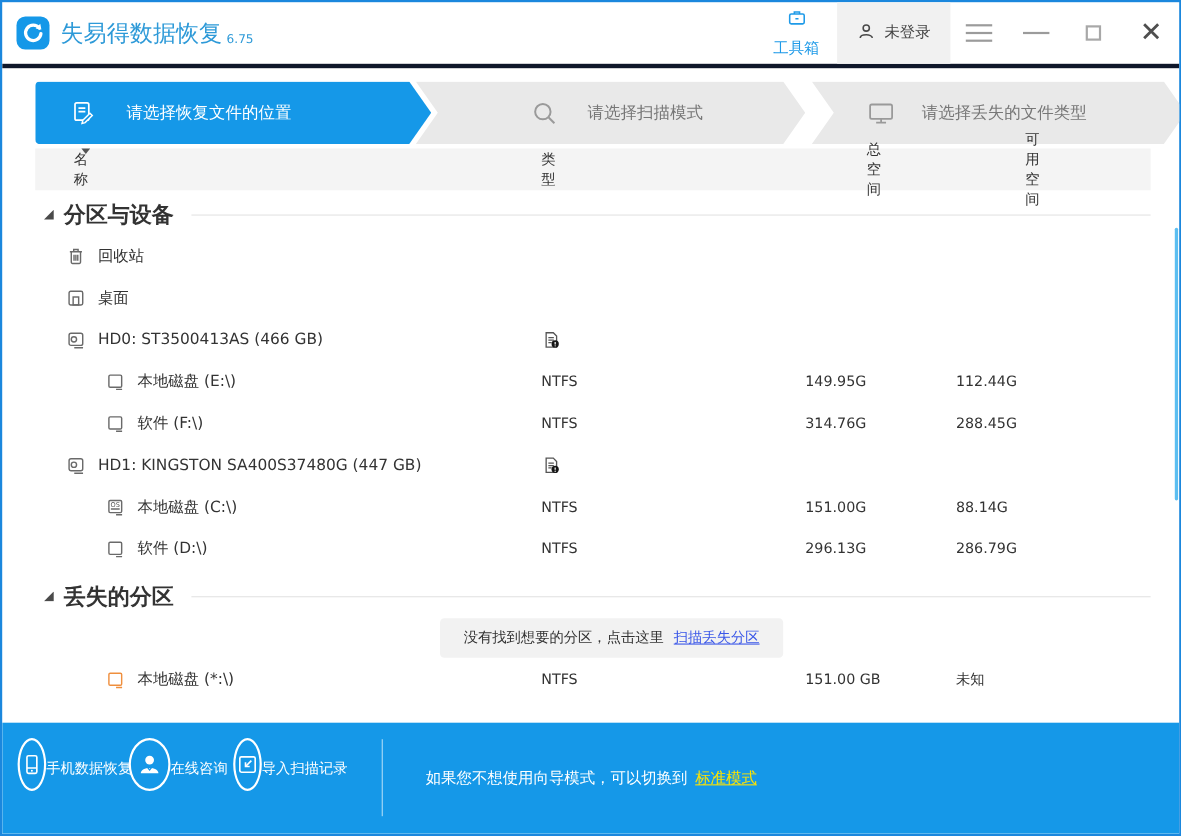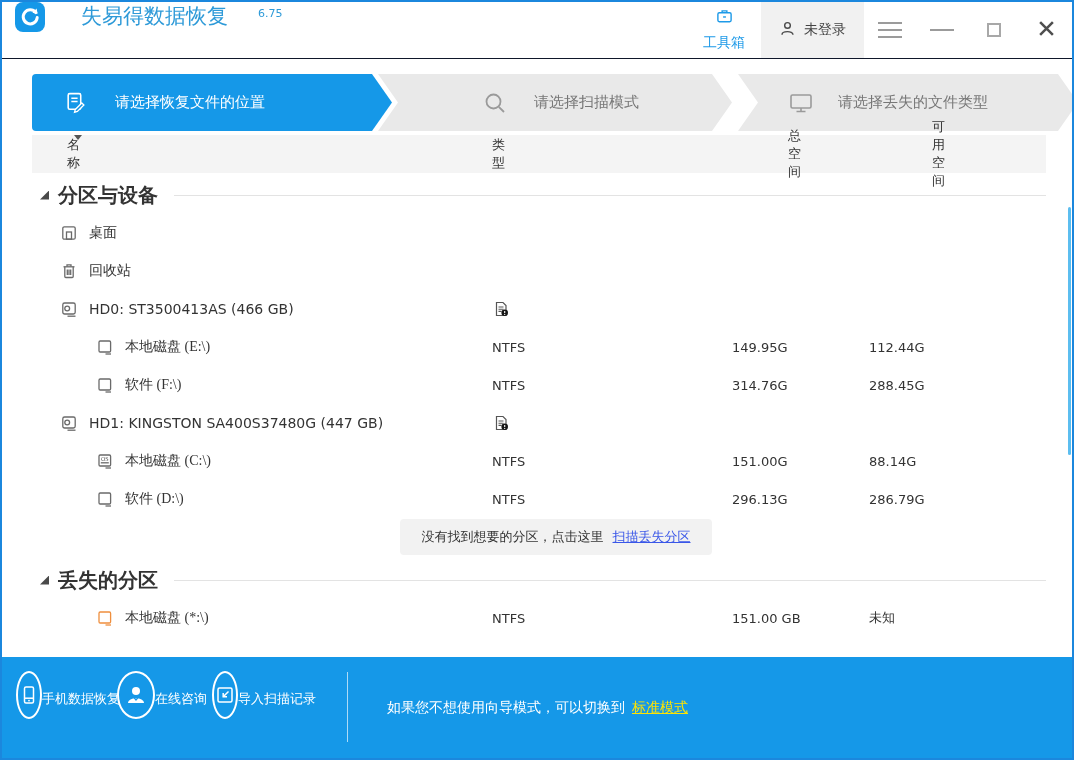--- a/index.html
+++ b/index.html
@@ -2,21 +2,21 @@
 <html><head>
 <meta charset="utf-8">
 <style>
   html,body{margin:0;padding:0;background:#cfd6dd;}
   .window{
     position:relative;width:1074px;height:760px;box-sizing:border-box;
     border:2px solid #1b87dd;background:#fff;overflow:hidden;
     font-family:"DejaVu Sans","Liberation Sans",sans-serif;
   }
   
-  .titlebar{height:56px;border-bottom:1px solid #0f172a;display:flex;gap:26px;}
+  .titlebar{height:56px;border-bottom:4px solid #0f172a;display:flex;align-items:center;}
   .logo{width:30px;height:30px;margin-left:13px;background:#1598e8;border-radius:8px;
         display:flex;align-items:center;justify-content:center;flex:0 0 auto;}
   .app-title{color:#2e9ad8;font-size:21px;margin-left:10px;white-space:nowrap;}
   .app-version{color:#2e9ad8;font-size:11px;margin-left:4px;position:relative;top:5px;}
   .titlebar-right{margin-left:auto;display:flex;align-items:center;height:100%;}
   .toolbox-btn{display:flex;align-items:center;gap:6px;color:#1e9ae8;font-size:14px;
                margin-right:16px;cursor:pointer;flex-direction:column;}
   .login-btn{height:100%;background:#f1f1f1;display:flex;align-items:center;gap:8px;
              padding:0 18px;color:#444;font-size:14px;cursor:pointer;}
   .win-controls{display:flex;align-items:center;height:100%;}
@@ -44,21 +44,21 @@
               display:inline-block;margin-left:7px;position:relative;top:2px;}
   
   .list{position:absolute;left:30px;top:174px;width:1014px;}
   .row{height:38px;position:relative;display:flex;align-items:center;font-size:14px;color:#333;}
   .group-row{font-weight:bold;font-size:20px;cursor:pointer;}
   .tri{width:9px;height:9px;background:#4a4a4a;margin-left:8px;
        clip-path:polygon(100% 0,100% 100%,0 100%);flex:0 0 auto;}
   .group-label{margin-left:9px;white-space:nowrap;}
   .group-line{flex:1;height:1px;background:#e3e3e3;margin-left:16px;}
   .name-cell{display:flex;align-items:center;gap:11px;}
-  .indent0{margin-left:28px;} .indent1{margin-left:64px;font-family:Liberation Serif, serif;}
+  .indent0{margin-left:28px;} .indent1{margin-left:64px;}
   .tree-icon{width:18px;height:18px;display:flex;align-items:center;justify-content:center;flex:0 0 auto;}
   .cell{position:absolute;top:0;height:100%;display:flex;align-items:center;font-size:13px;}
   .cell-type{left:460px;} .cell-total{left:700px;} .cell-free{left:837px;}
   .notice-box{position:absolute;left:368px;top:1px;width:312px;height:36px;background:#f2f2f2;
               border-radius:4px;display:flex;align-items:center;justify-content:center;
               font-size:13px;color:#333;gap:9px;}
   .notice-link{color:#3a57e8;text-decoration:underline;cursor:pointer;}
   .scroll-thumb{position:absolute;right:1px;top:205px;width:3px;height:248px;background:#5cbef0;border-radius:2px;}
   
   .footer{position:absolute;left:0;right:0;bottom:0;height:101px;background:#1598e8;}
@@ -185,38 +185,38 @@
   <div class="list" id="list">
       <div class="row group-row">
         <span class="tri"></span>
         <span class="group-label">分区与设备</span>
         <span class="group-line"></span>
       </div>
       <div class="row item-row">
         <span class="name-cell indent0">
           <span class="tree-icon">
             <svg width="18" height="18" viewBox="0 0 18 18" fill="none" stroke="#6a6a6a" stroke-width="1.3">
-              <rect x="2.8" y="2.8" width="12.4" height="12.4" rx="1.5"></rect>
-              <rect x="6.5" y="8" width="5" height="7.2"></rect>
-            </svg>
-          </span>
-          <span>桌面</span>
-        </span>
-      </div>
-      <div class="row item-row">
-        <span class="name-cell indent0">
-          <span class="tree-icon">
-            <svg width="18" height="18" viewBox="0 0 18 18" fill="none" stroke="#6a6a6a" stroke-width="1.3">
               <path d="M3.5 4.8 h11"></path>
               <path d="M7 4.6 v-1.8 h4 v1.8"></path>
               <path d="M4.8 4.8 v9.7 a1 1 0 0 0 1 1 h6.4 a1 1 0 0 0 1-1 v-9.7"></path>
               <path d="M7.3 7.5 v5.5 M9 7.5 v5.5 M10.7 7.5 v5.5"></path>
             </svg>
           </span>
           <span>回收站</span>
+        </span>
+      </div>
+      <div class="row item-row">
+        <span class="name-cell indent0">
+          <span class="tree-icon">
+            <svg width="18" height="18" viewBox="0 0 18 18" fill="none" stroke="#6a6a6a" stroke-width="1.3">
+              <rect x="2.8" y="2.8" width="12.4" height="12.4" rx="1.5"></rect>
+              <rect x="6.5" y="8" width="5" height="7.2"></rect>
+            </svg>
+          </span>
+          <span>桌面</span>
         </span>
       </div>
       <div class="row item-row">
         <span class="name-cell indent0">
           <span class="tree-icon">
             <svg width="18" height="18" viewBox="0 0 18 18" fill="none" stroke="#6a6a6a" stroke-width="1.3">
               <rect x="2.8" y="3" width="12.4" height="11" rx="1.8"></rect>
               <circle cx="7.2" cy="8.5" r="2.4"></circle>
               <path d="M7.5 16.2 h8"></path>
             </svg>
@@ -309,30 +309,30 @@
               <rect x="3" y="3" width="11.6" height="11" rx="1.2"></rect>
               <path d="M9.5 16 h5.5"></path>
             </svg>
           </span>
           <span>软件 (D:\)</span>
         </span>
         <span class="cell cell-type">NTFS</span>
         <span class="cell cell-total">296.13G</span>
         <span class="cell cell-free">286.79G</span>
       </div>
+      <div class="row group-row" style="margin-top:5px">
+        <span class="tri"></span>
+        <span class="group-label">丢失的分区</span>
+        <span class="group-line"></span>
+      </div>
       <div class="row">
         <div class="notice-box">
           <span>没有找到想要的分区，点击这里</span>
           <a class="notice-link">扫描丢失分区</a>
         </div>
-      </div>
-      <div class="row group-row" style="margin-top:5px">
-        <span class="tri"></span>
-        <span class="group-label">丢失的分区</span>
-        <span class="group-line"></span>
       </div>
       <div class="row item-row">
         <span class="name-cell indent1">
           <span class="tree-icon">
             <svg width="18" height="18" viewBox="0 0 18 18" fill="none" stroke="#ef8f3e" stroke-width="1.3">
               <rect x="3" y="3" width="11.6" height="11" rx="1.2"></rect>
               <path d="M9.5 16 h5.5"></path>
             </svg>
           </span>
           <span>本地磁盘 (*:\)</span>

